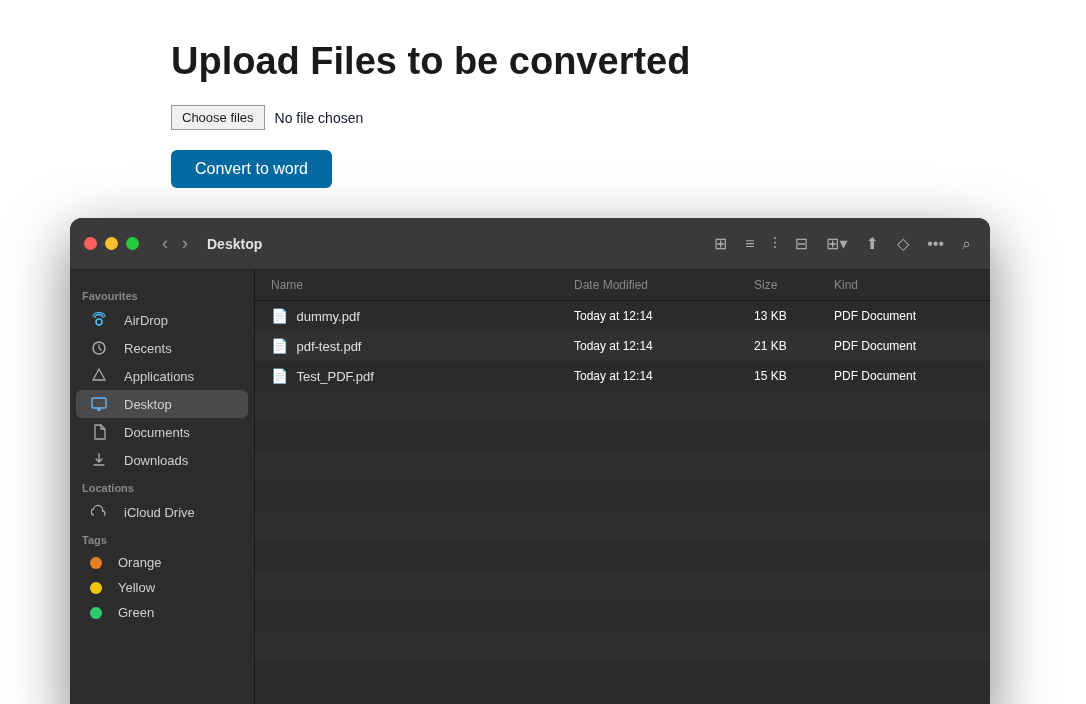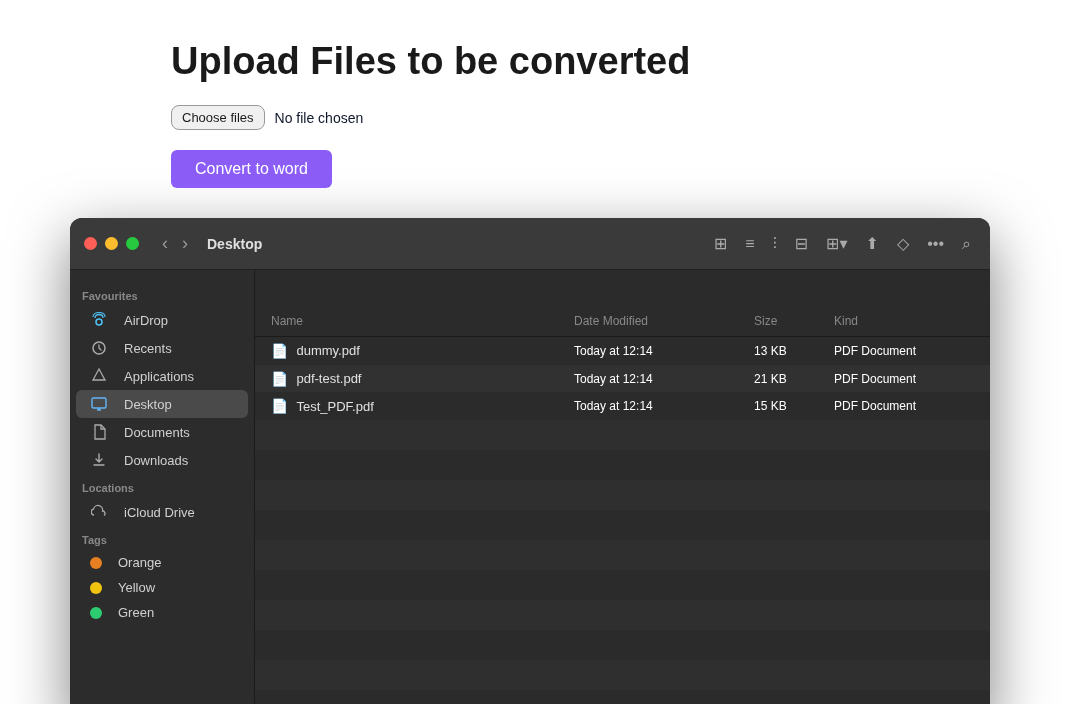--- a/index.html
+++ b/index.html
@@ -30,31 +30,31 @@
       gap: 10px;
       margin-bottom: 20px;
     }
 
     .choose-files-btn {
       border: 1px solid #999;
       background: #f0f0f0;
       color: #1a1a1a;
       font-size: 13px;
       padding: 4px 10px;
-      border-radius: 8px;
+      border-radius: 0;
       cursor: pointer;
     }
 
     .no-file-label {
       font-size: 14px;
       color: #0f172a;
     }
 
     .convert-btn {
-      background: #8b5cf6;
+      background: #0369a1;
       color: #fff;
       border: none;
       border-radius: 6px;
       font-size: 16px;
       font-weight: 500;
       padding: 10px 24px;
       cursor: pointer;
     }
 
     
@@ -213,21 +213,20 @@
       grid-template-columns: 1fr 180px 80px 140px;
       border-bottom: 1px solid #1a1a1a;
       padding: 0 16px;
     }
 
     .col-header {
       font-size: 12px;
       color: #888;
       padding: 8px 0;
       font-weight: 500;
-      margin-top: 36px;
     }
 
     
     .file-row {
       display: grid;
       grid-template-columns: 1fr 180px 80px 140px;
       padding: 0 16px;
       align-items: center;
       height: 30px;
     }

